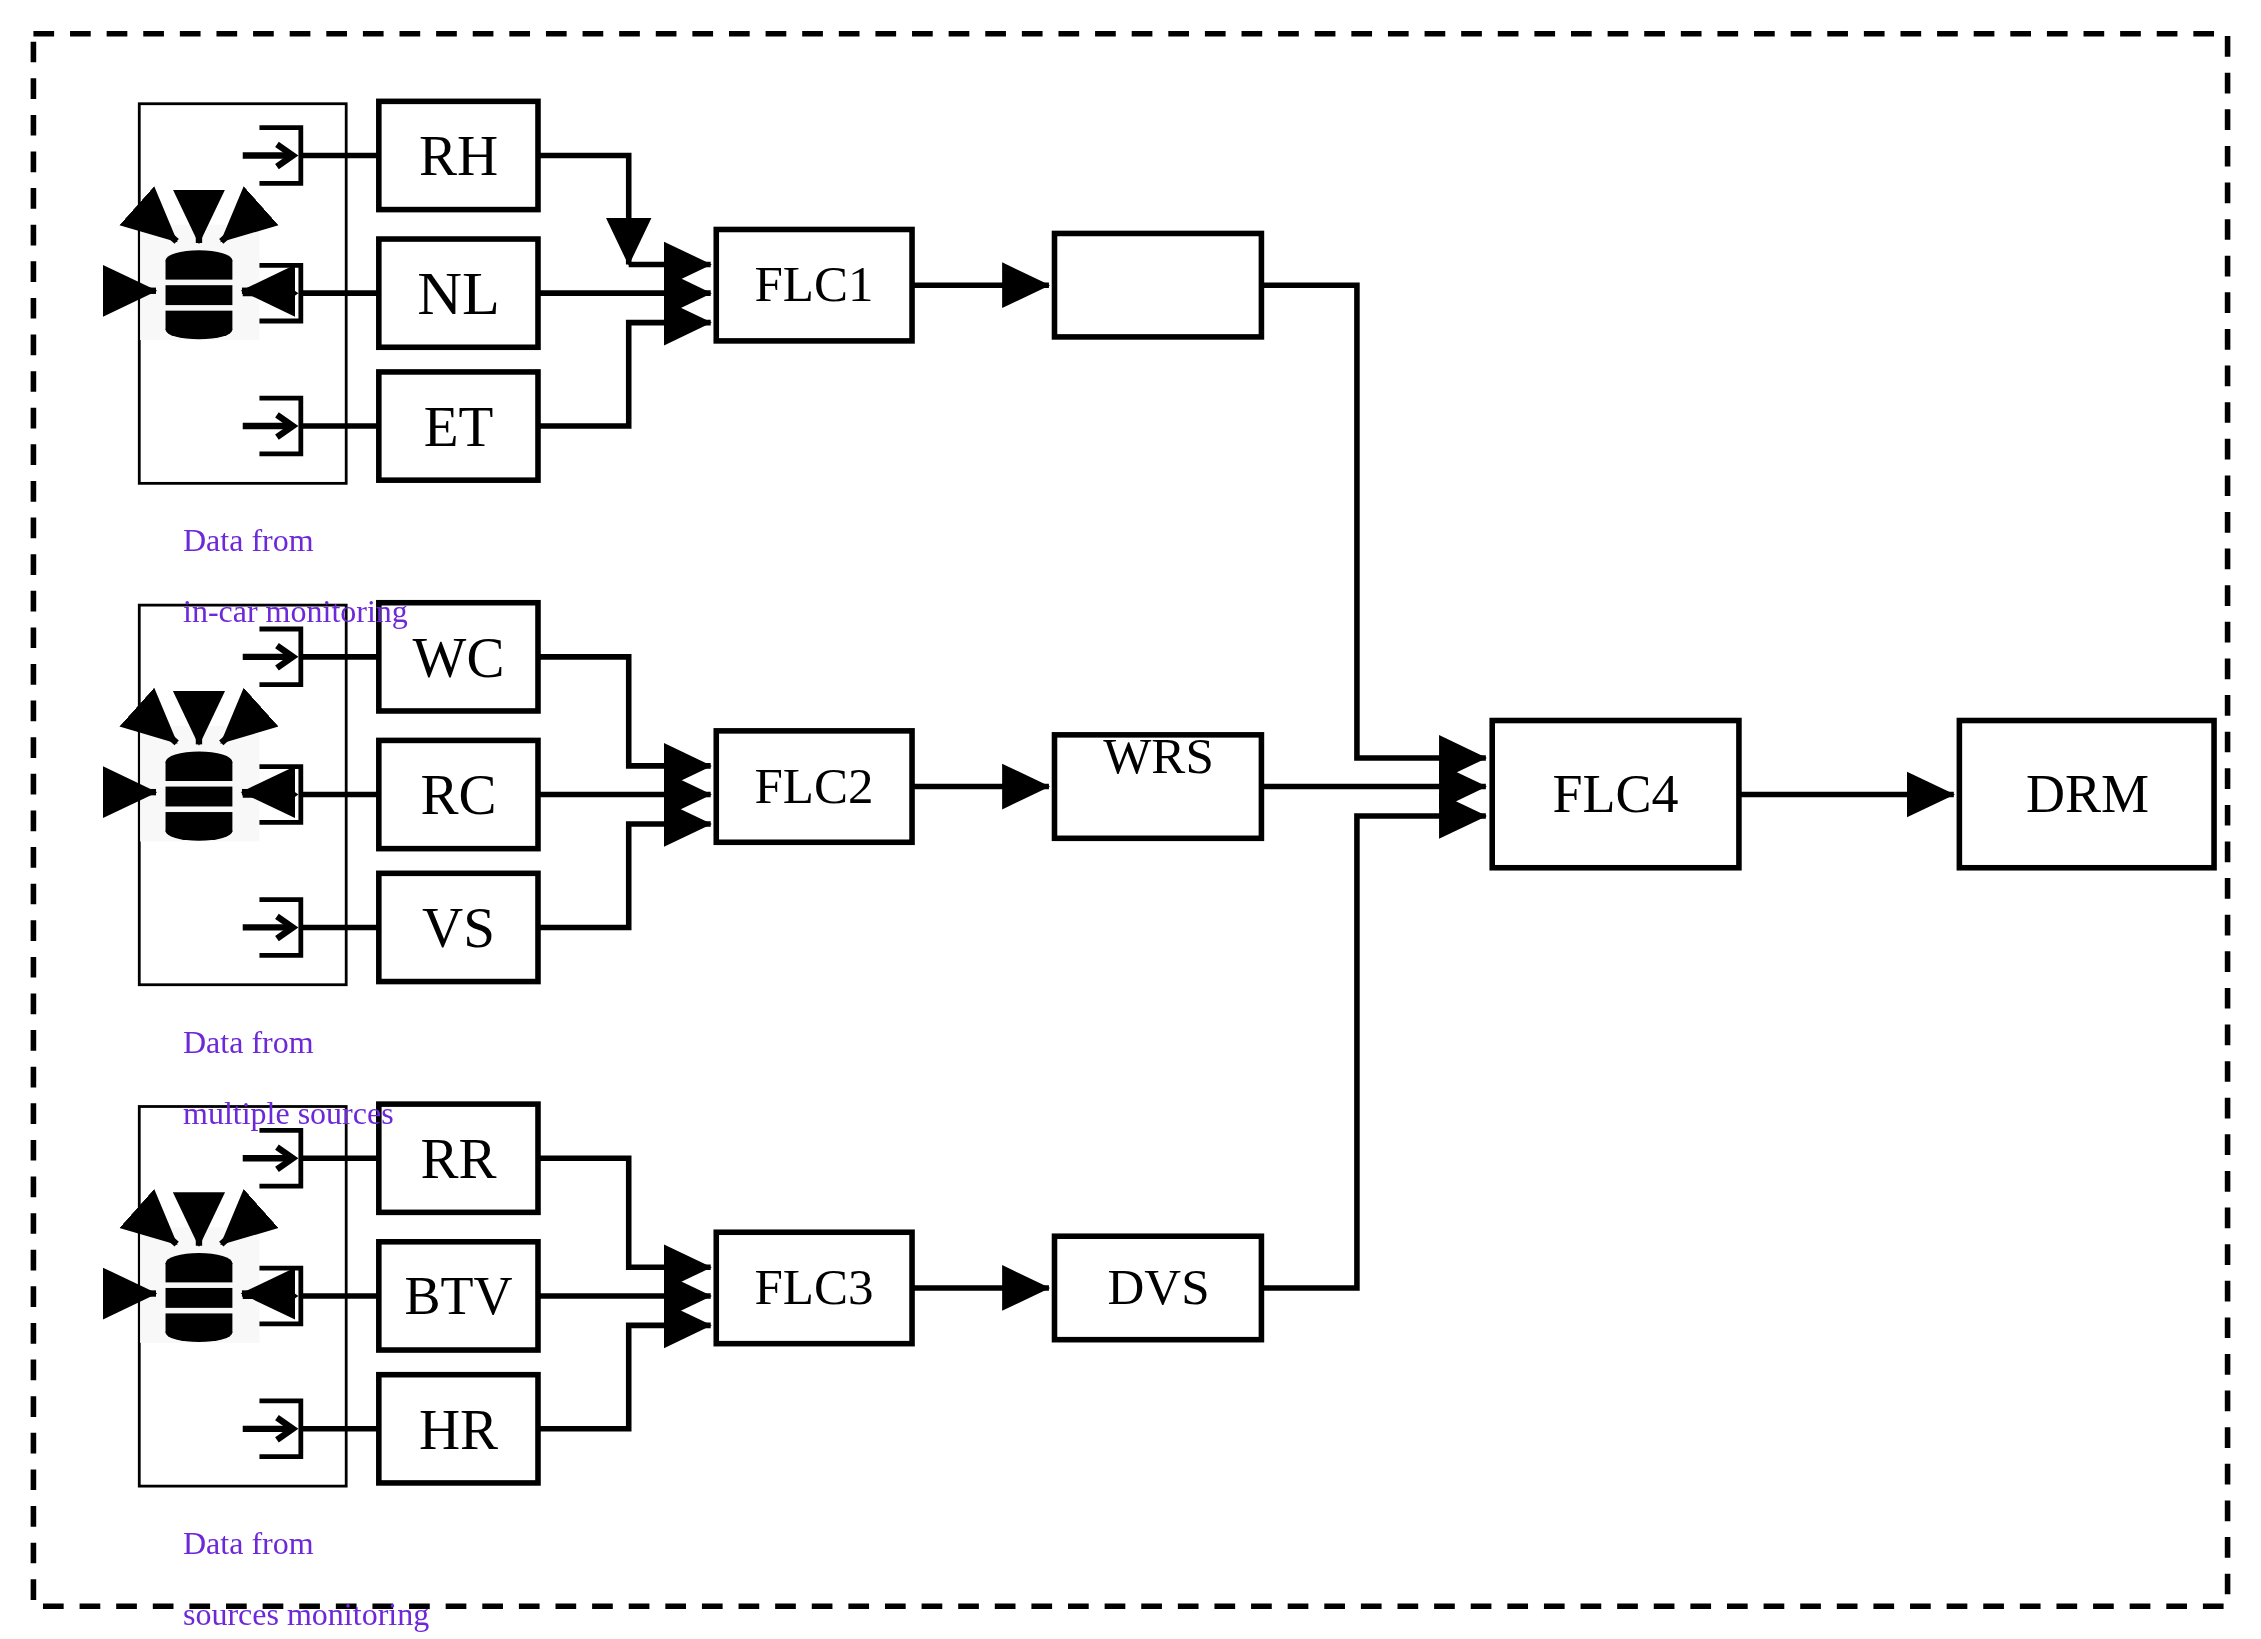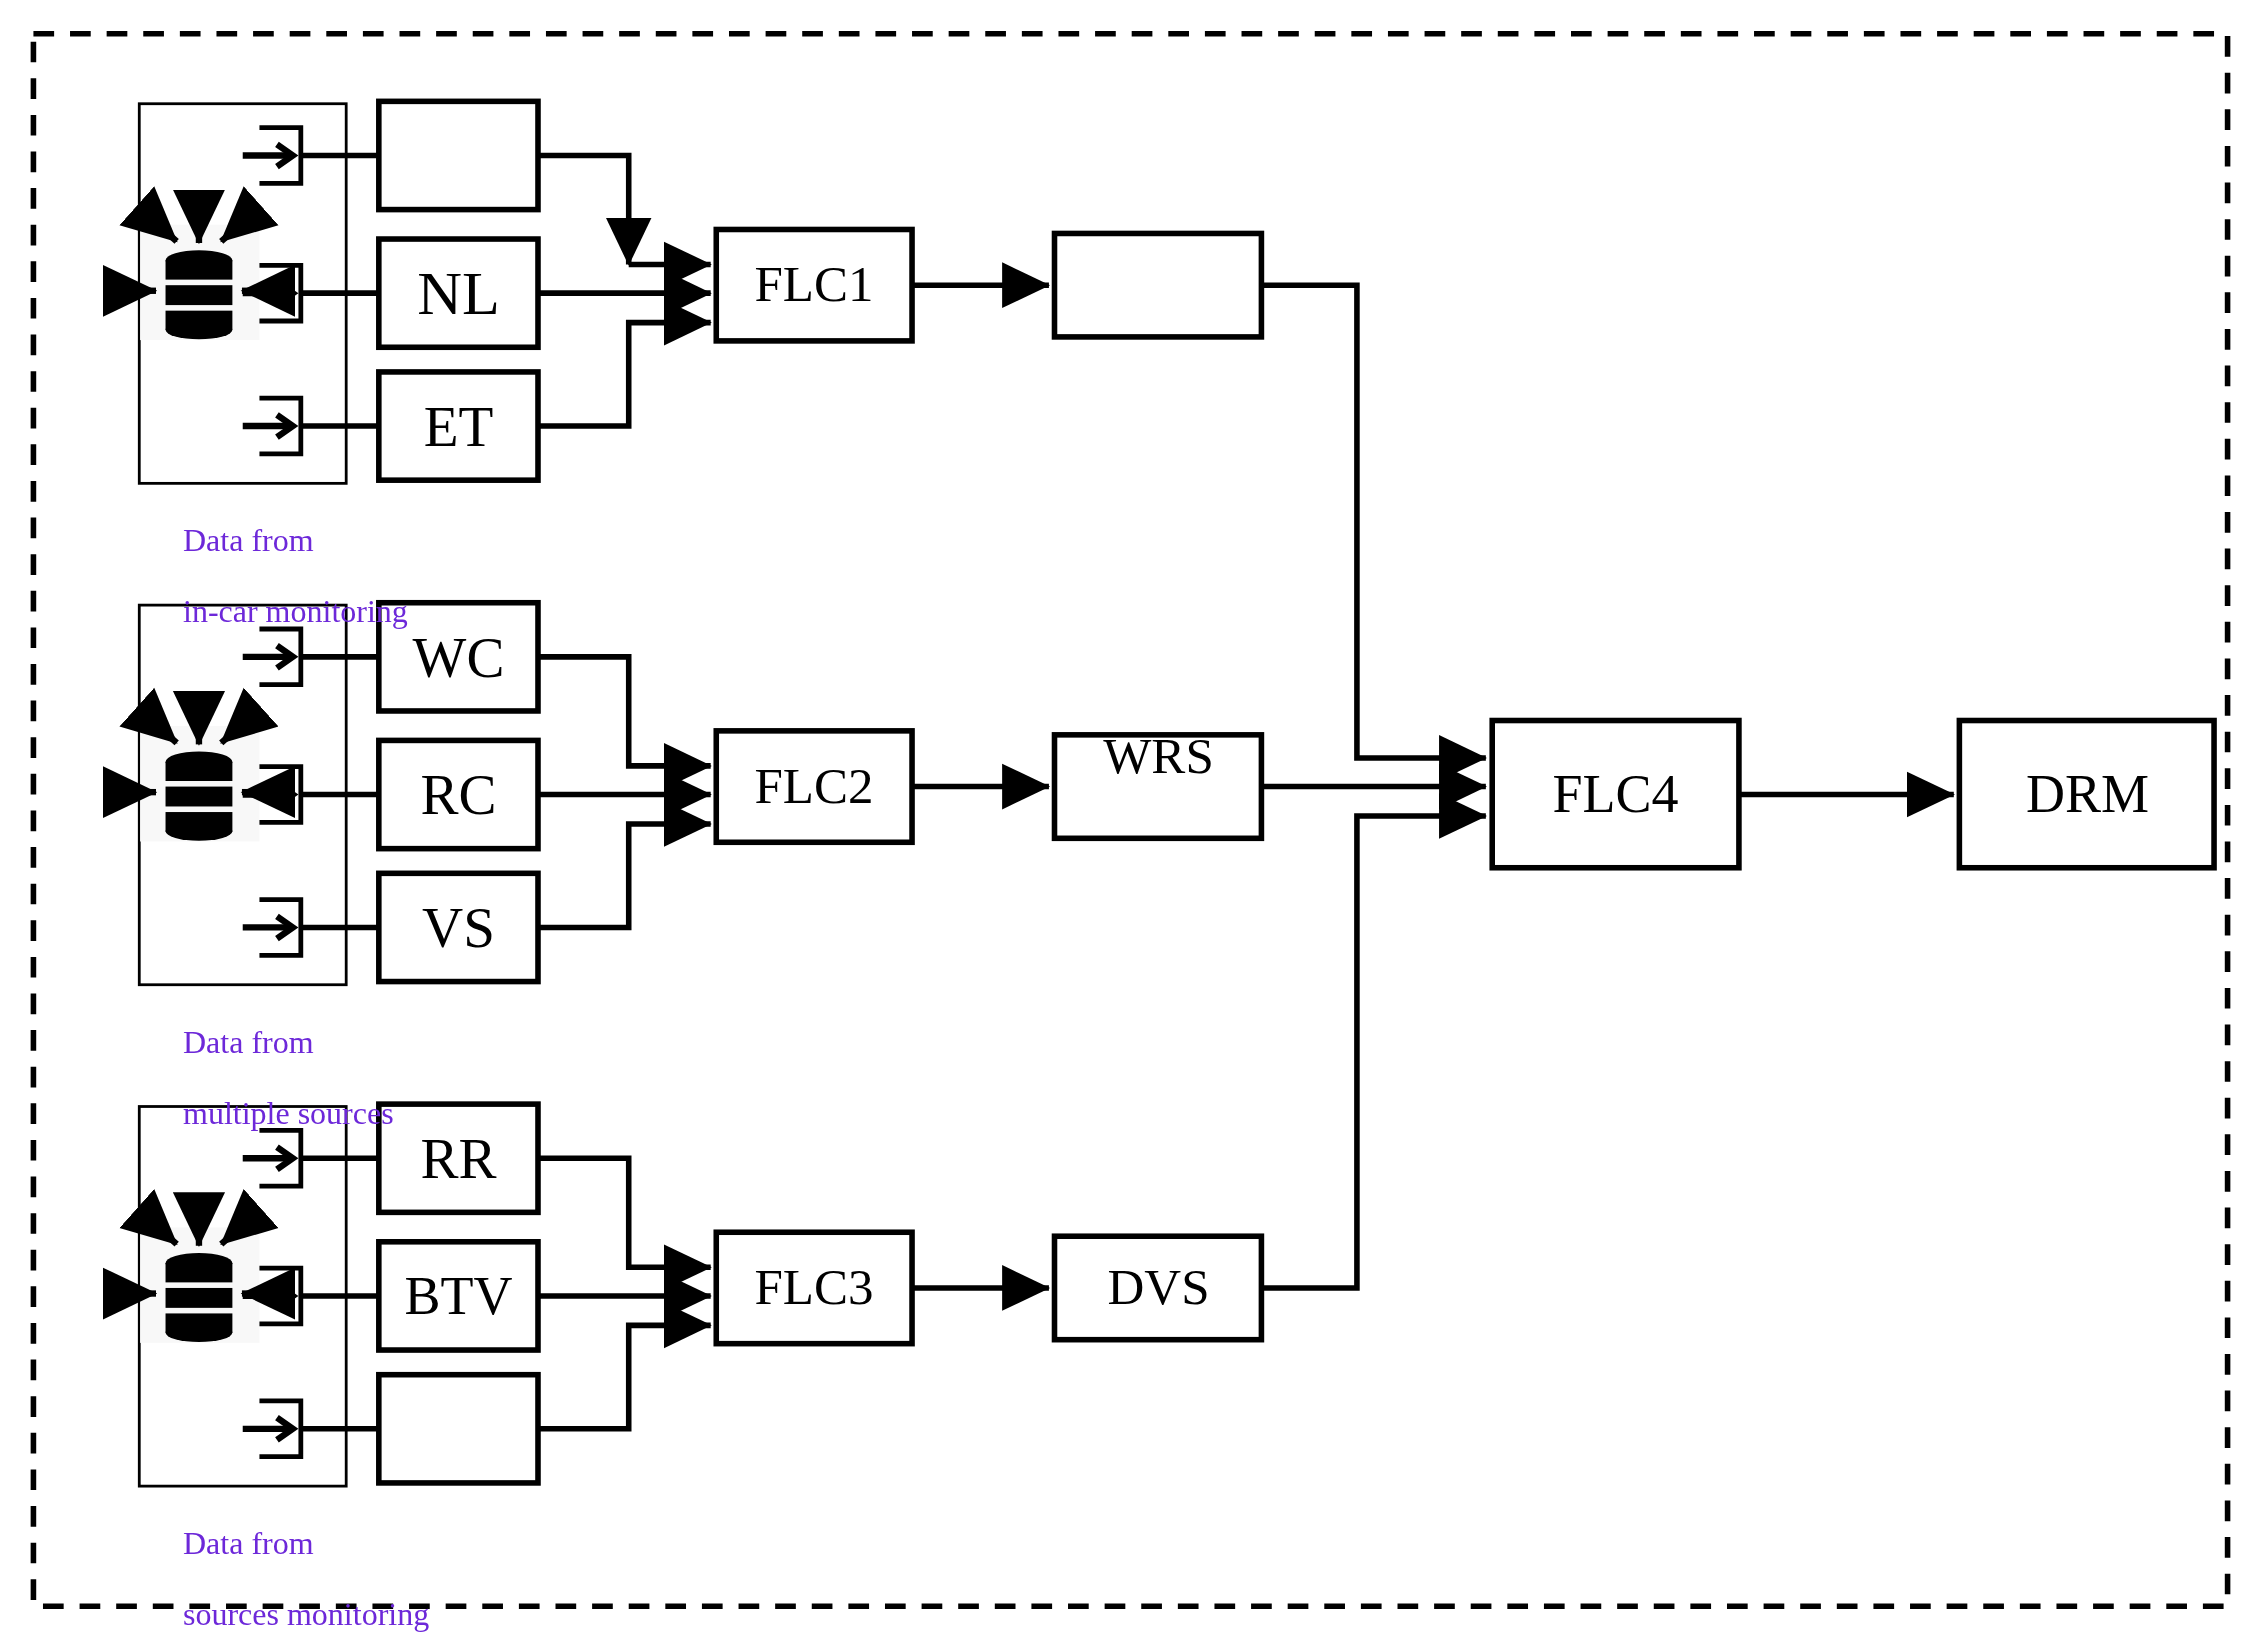--- a/index.html
+++ b/index.html
@@ -202,32 +202,34 @@
       <line x1="1585" y1="988" x2="1867" y2="988" marker-end="url(#arrowHead)"></line>
 
       <path d="M1585,1618 L1705,1618 L1705,1025 L1867,1025" marker-end="url(#arrowHead)"></path>
     </g>
 
     <rect x="1875" y="905" width="310" height="185" fill="#fff" stroke="#000" stroke-width="7"></rect>
     <line x1="2185" y1="998" x2="2455" y2="998" stroke="#000" stroke-width="7" marker-end="url(#arrowHead)"></line>
     <rect x="2462" y="905" width="320" height="185" fill="#fff" stroke="#000" stroke-width="7"></rect>
   </svg>
 
+  <div class="blk-label" style="left:379px;top:101px;width:159px;height:108px;font-size:57px;">RH</div>
   <div class="blk-label" style="left:379px;top:239px;width:159px;height:108px;font-size:62px;">NL</div>
   <div class="blk-label" style="left:379px;top:372px;width:159px;height:108px;font-size:57px;">ET</div>
   <div class="blk-label" style="left:716px;top:229px;width:196px;height:111px;font-size:51px;">FLC1</div>
 
   <div class="blk-label" style="left:379px;top:603px;width:159px;height:108px;font-size:57px;">WC</div>
   <div class="blk-label" style="left:379px;top:740px;width:159px;height:108px;font-size:57px;">RC</div>
   <div class="blk-label" style="left:379px;top:873px;width:159px;height:108px;font-size:57px;">VS</div>
   <div class="blk-label" style="left:716px;top:731px;width:196px;height:111px;font-size:51px;">FLC2</div>
   <div class="blk-label" style="left:1055px;top:705px;width:207px;height:103px;font-size:51px;">WRS</div>
 
   <div class="blk-label" style="left:379px;top:1104px;width:159px;height:108px;font-size:57px;">RR</div>
   <div class="blk-label" style="left:379px;top:1242px;width:159px;height:108px;font-size:54px;">BTV</div>
+  <div class="blk-label" style="left:379px;top:1375px;width:159px;height:108px;font-size:57px;">HR</div>
   <div class="blk-label" style="left:716px;top:1232px;width:196px;height:111px;font-size:51px;">FLC3</div>
   <div class="blk-label" style="left:1055px;top:1236px;width:207px;height:103px;font-size:51px;">DVS</div>
 
   <div class="blk-label" style="left:1492px;top:720px;width:247px;height:147px;font-size:54px;">FLC4</div>
   <div class="blk-label" style="left:1960px;top:720px;width:255px;height:147px;font-size:54px;">DRM</div>
 
   <div class="grp-caption" style="left:151px;top:487px;">
     <span>Data from</span><br>
     <span>in-car monitoring</span>
   </div>

